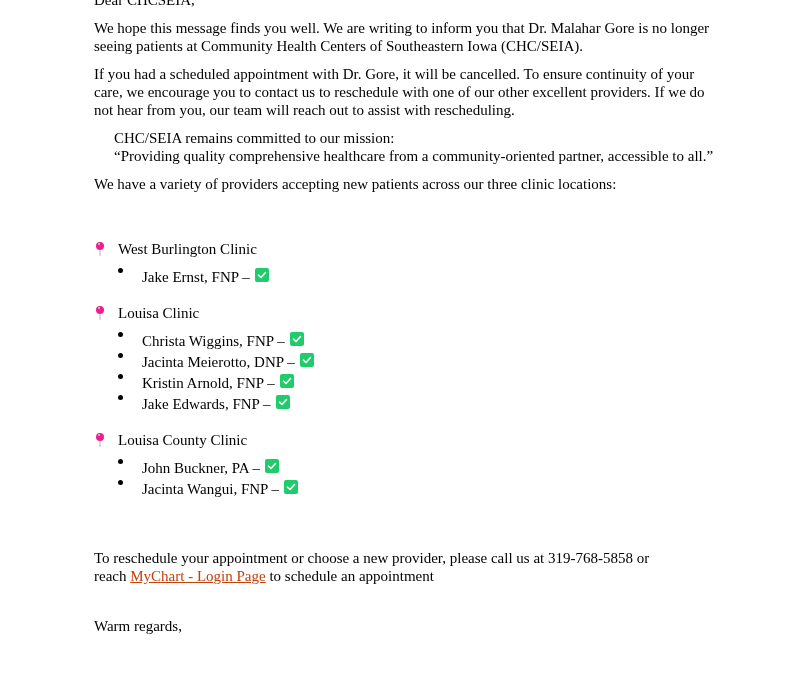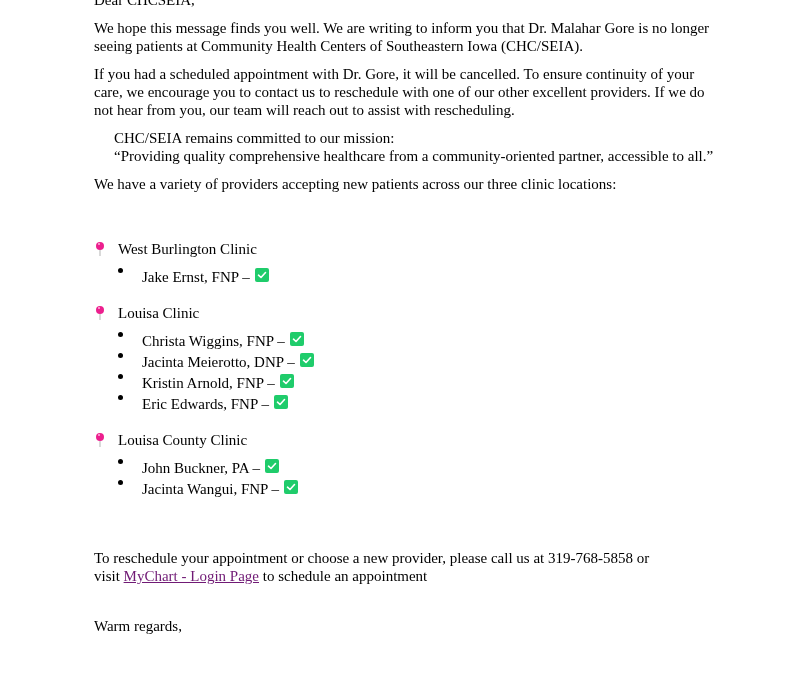--- a/index.html
+++ b/index.html
@@ -102,21 +102,21 @@
       height: 14px;
       border-radius: 2px;
       background: #1fcc6b;
       margin-left: 5px;
     }
     .check svg {
       width: 10px;
       height: 10px;
     }
     a.link {
-      color: #701a75;
+      color: #c2410c;
       text-decoration: underline;
     }
     .spacer-l { height: 34px; }
     .spacer-m { height: 36px; }
     .spacer-s { height: 22px; }
   </style>
 </head>
 <body>
 
 <div class="page">
@@ -185,21 +185,21 @@
           <span class="bullet"></span>
           <span>Kristin Arnold, FNP –</span>
           <span class="check">
               <svg viewBox="0 0 10 10">
                 <path d="M1.5 5.2 L4 7.5 L8.5 2.5" stroke="#fff" stroke-width="1.6" fill="none" stroke-linecap="round" stroke-linejoin="round"></path>
               </svg>
             </span>
         </li>
         <li class="provider">
           <span class="bullet"></span>
-          <span>Eric Edwards, FNP –</span>
+          <span>Jake Edwards, FNP –</span>
           <span class="check">
               <svg viewBox="0 0 10 10">
                 <path d="M1.5 5.2 L4 7.5 L8.5 2.5" stroke="#fff" stroke-width="1.6" fill="none" stroke-linecap="round" stroke-linejoin="round"></path>
               </svg>
             </span>
         </li>
       </ul>
     </li>
 
     <li class="clinic">
@@ -230,19 +230,19 @@
             </span>
         </li>
       </ul>
     </li>
   </ul>
 
   <div class="spacer-m"></div>
 
   <p>
     <span>To reschedule your appointment or choose a new provider, please call us at 319-768-5858 or</span><br>
-    <span>visit </span><a class="link" href="#">MyChart - Login Page</a><span> to schedule an appointment</span>
+    <span>reach </span><a class="link" href="#">MyChart - Login Page</a><span> to schedule an appointment</span>
   </p>
 
   <div class="spacer-s"></div>
 
   <p>Warm regards,</p>
 </div>
 
 </body></html>

